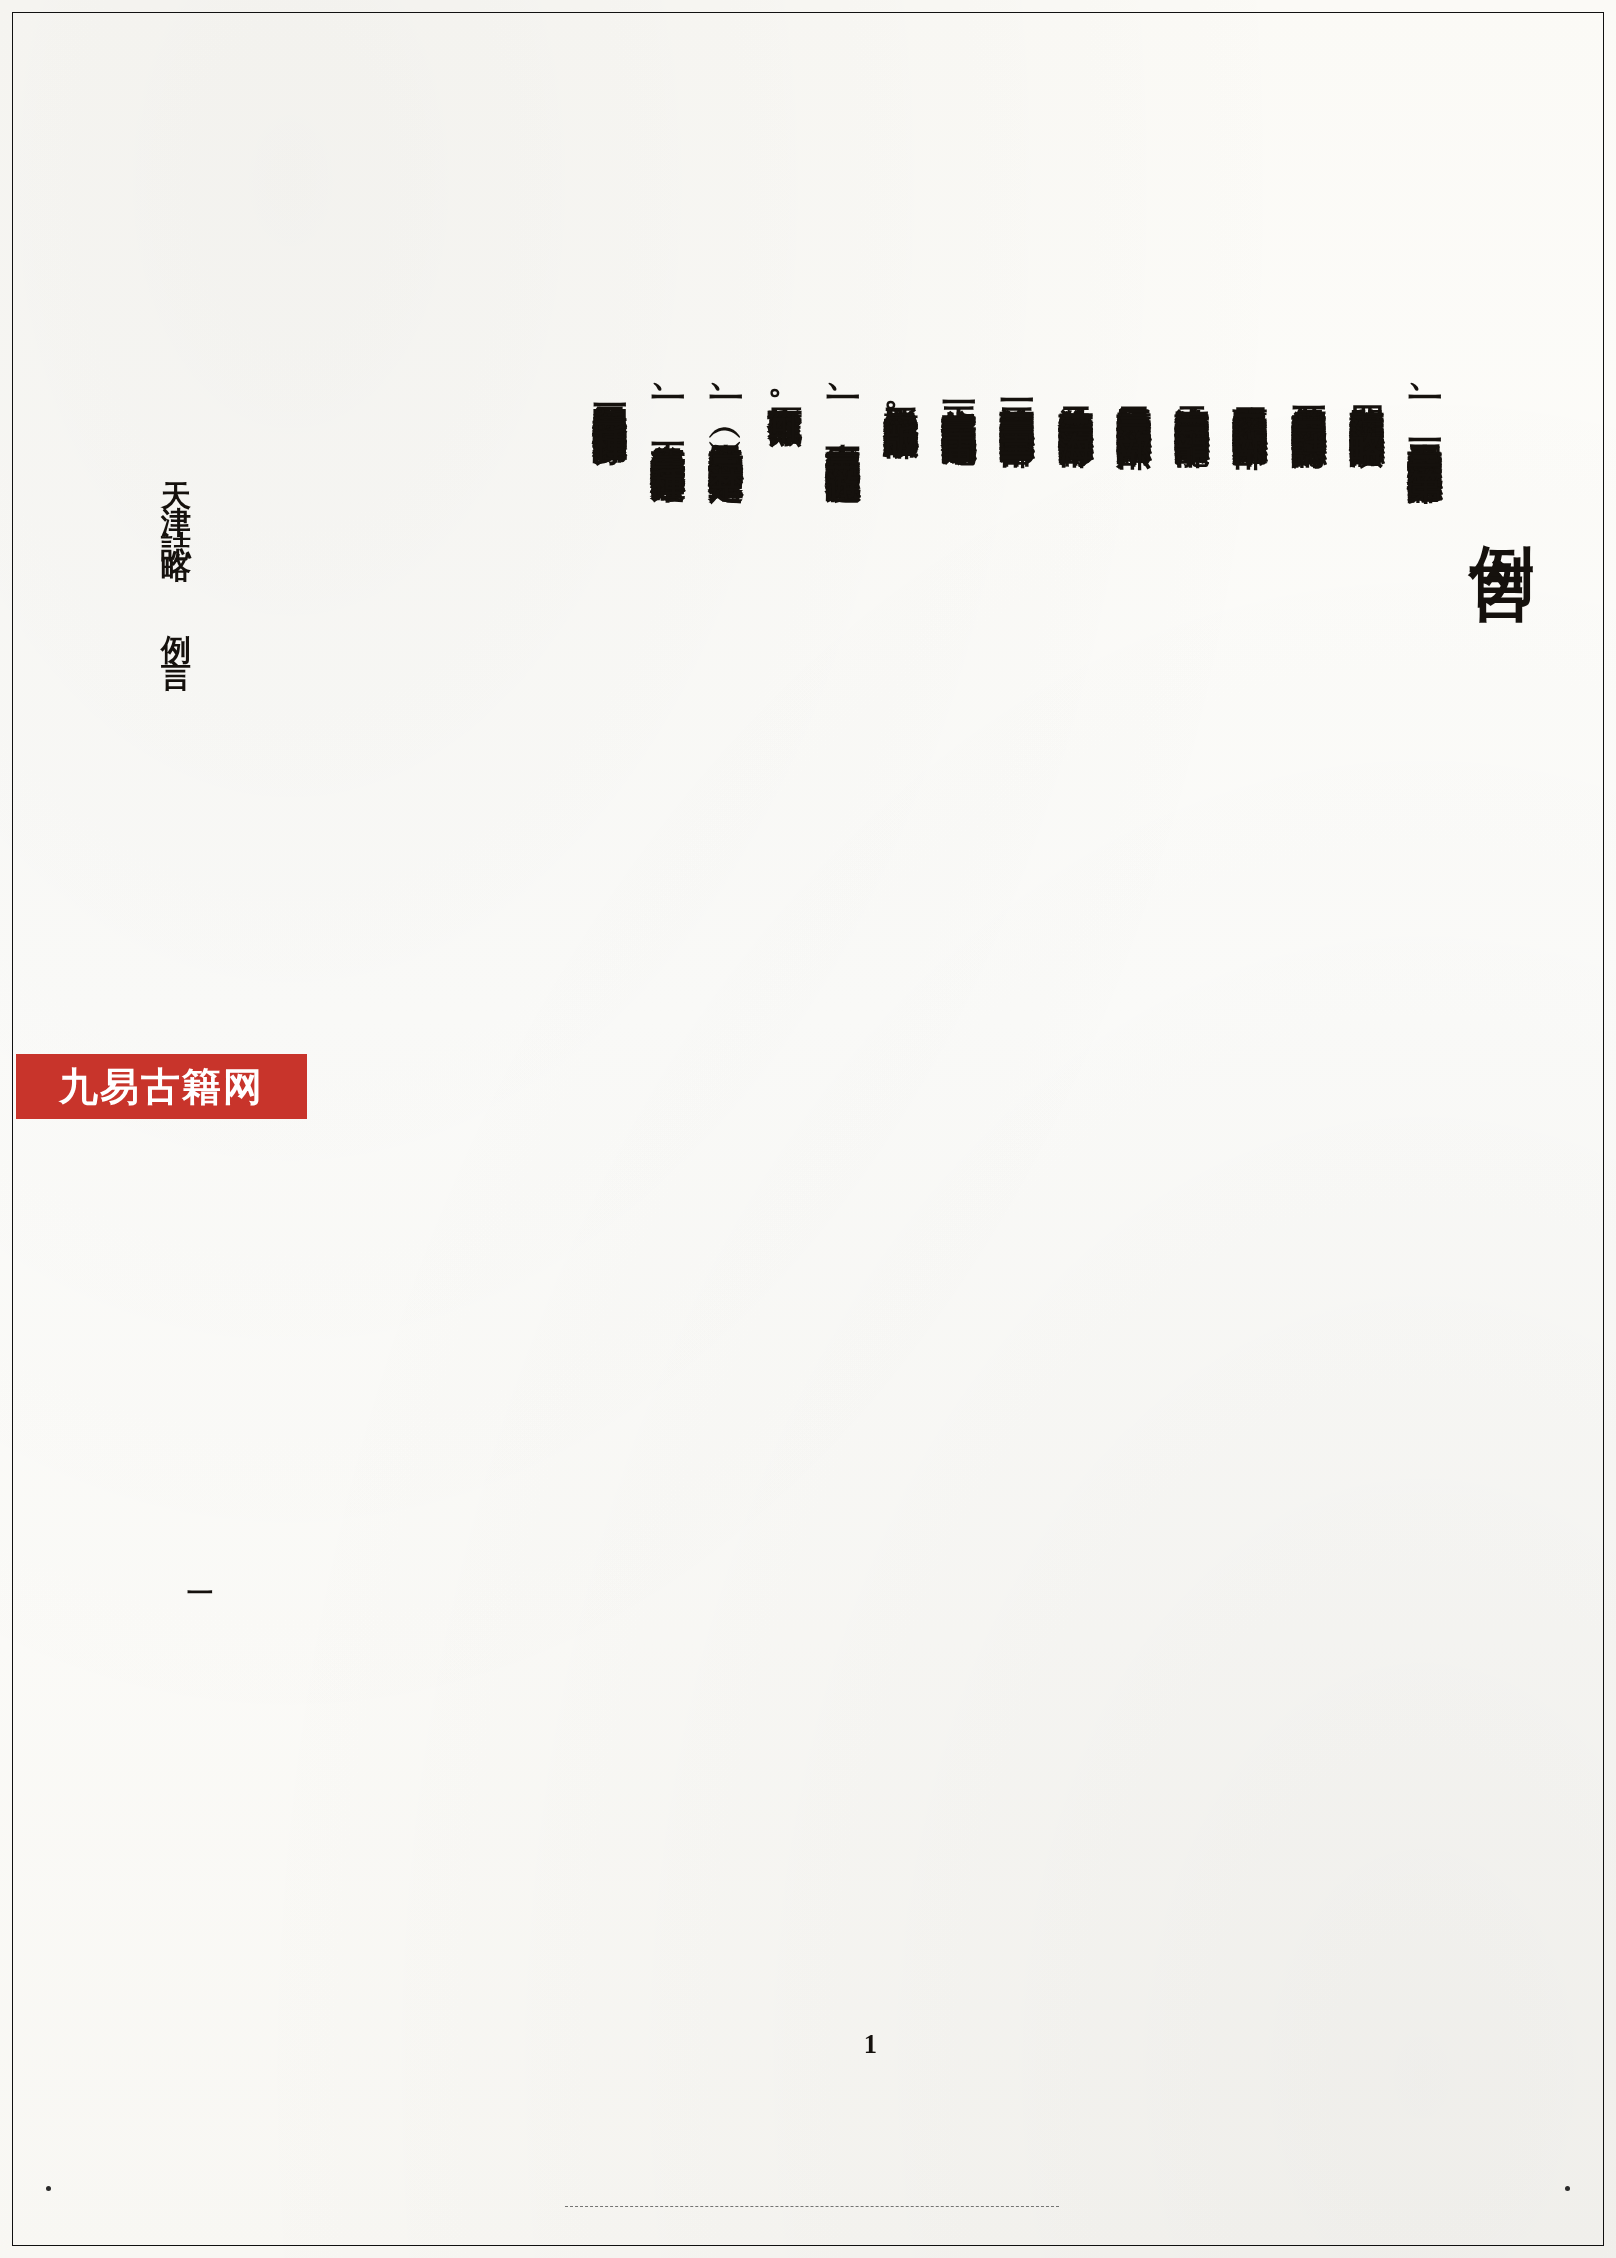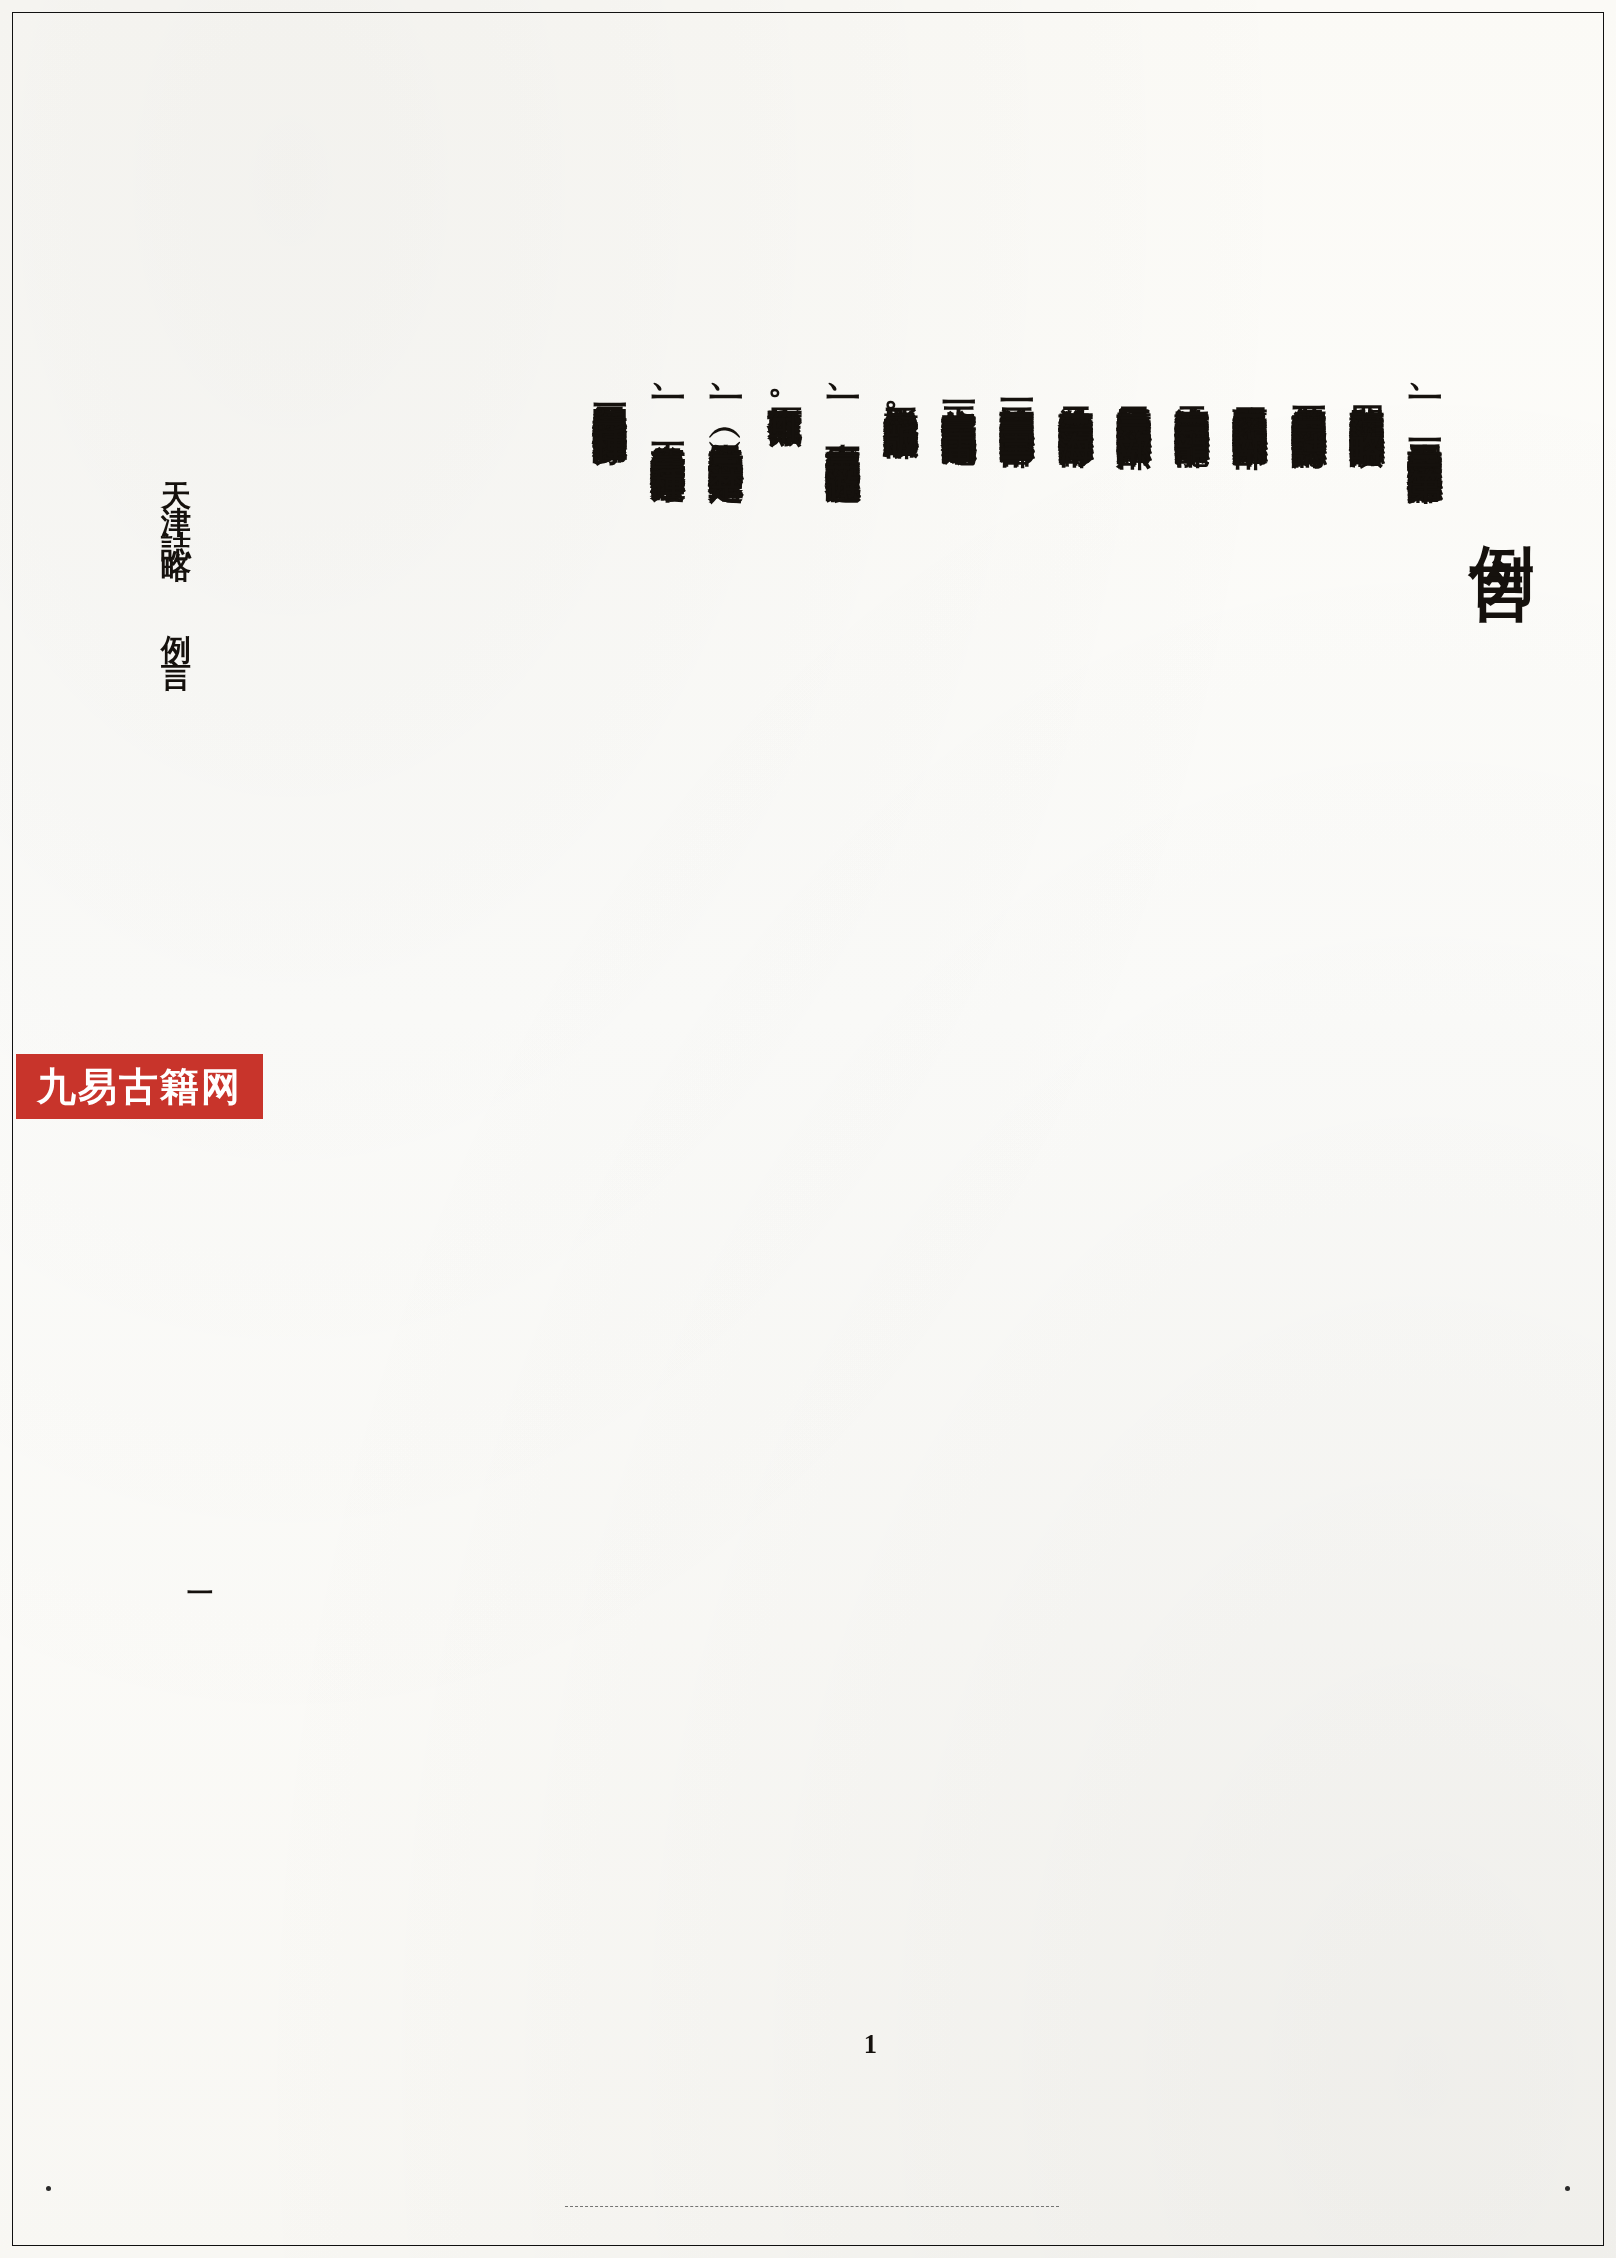--- a/index.html
+++ b/index.html
@@ -84,21 +84,21 @@
     top: 2029px;
     font-size: 26.5px;
     font-weight: 700;
     font-family: "Liberation Serif", serif;
   }
   
   #watermark {
     position: absolute;
     left: 16px;
     top: 1054px;
-    width: 247px;
+    width: 291px;
     height: 65px;
     background: #c8342b;
     display: flex;
     align-items: center;
     justify-content: center;
     letter-spacing: 0.14em;
   }
   #watermark span {
     color: #ffffff;
     font-size: 39px;

